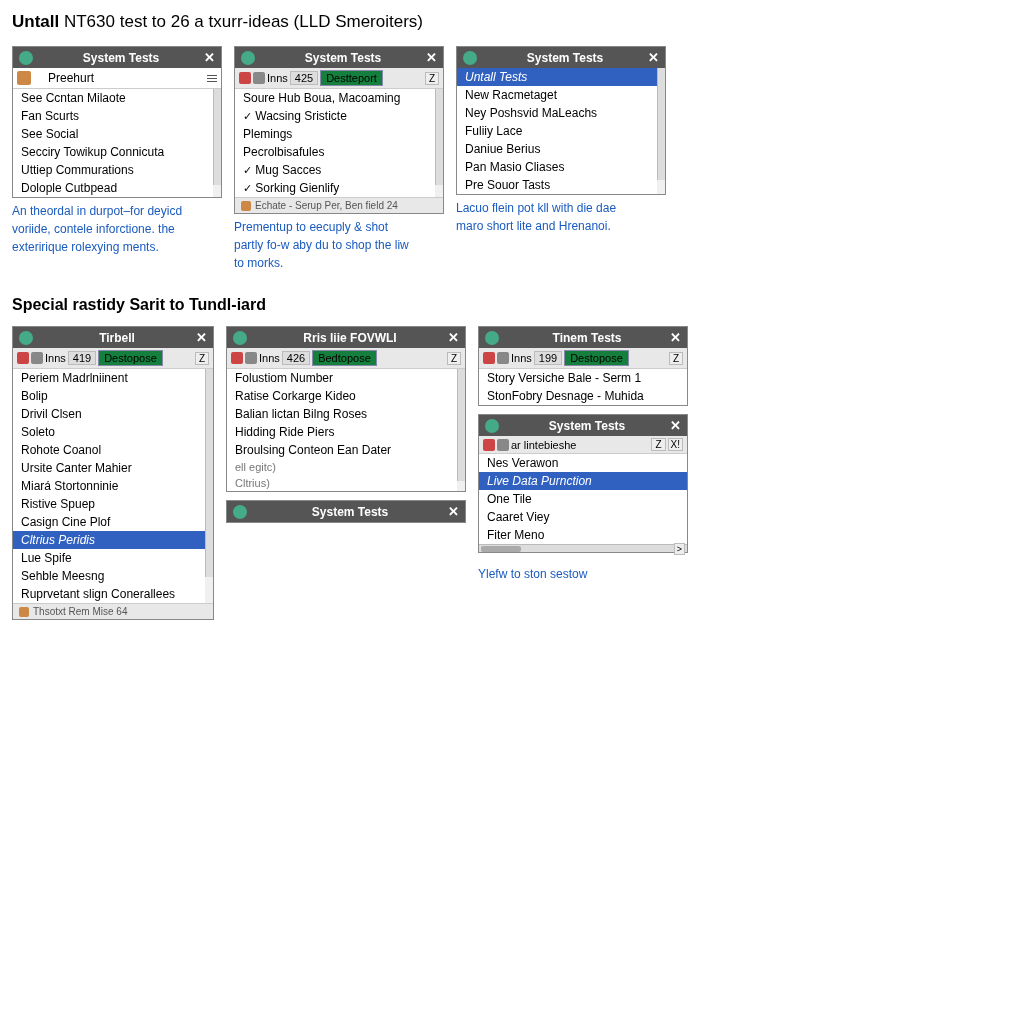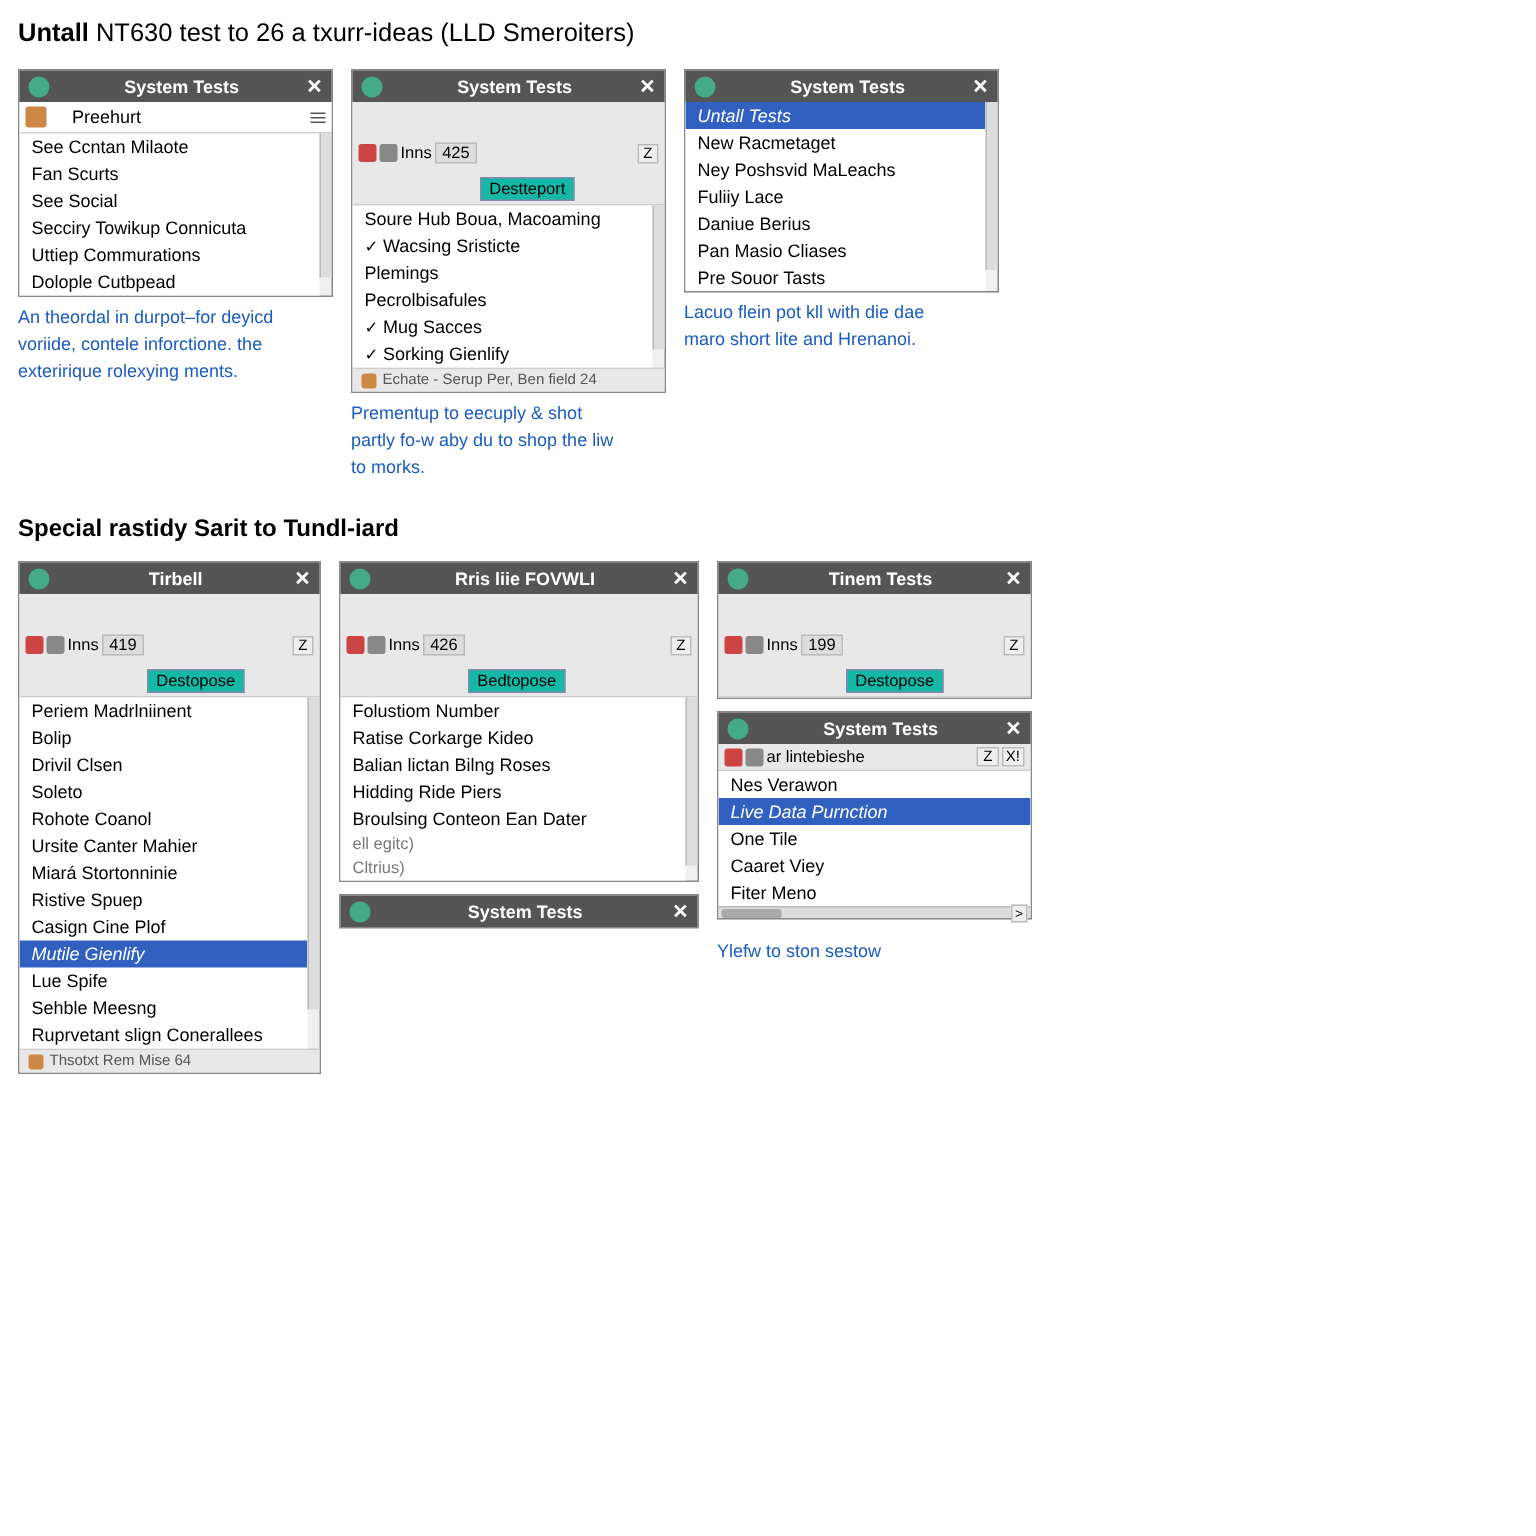--- a/index.html
+++ b/index.html
@@ -83,23 +83,22 @@
       font-size: 11px;
     }
     .win-toolbar .tb-btn {
       border: 1px solid #bbb;
       background: #e0e0e0;
       padding: 1px 5px;
       font-size: 11px;
       cursor: pointer;
     }
     .win-toolbar .tb-btn.active {
-      background: #14b8a6;
+      background: #15803d;
       border-color: #88a;
-      margin-top: 48px;
     }
     .win-toolbar .tb-z {
       margin-left: auto;
       font-size: 10px;
       border: 1px solid #bbb;
       background: #eee;
       padding: 0 3px;
       cursor: pointer;
     }
 
@@ -314,21 +313,21 @@
         <div class="win-list" style="flex:1;">
           <div class="win-list-item">Periem Madrlniinent</div>
           <div class="win-list-item">Bolip</div>
           <div class="win-list-item">Drivil Clsen</div>
           <div class="win-list-item">Soleto</div>
           <div class="win-list-item">Rohote Coanol</div>
           <div class="win-list-item">Ursite Canter Mahier</div>
           <div class="win-list-item">Miará Stortonninie</div>
           <div class="win-list-item">Ristive Spuep</div>
           <div class="win-list-item">Casign Cine Plof</div>
-          <div class="win-list-item selected">Mutile Gienlify</div>
+          <div class="win-list-item selected">Cltrius Peridis</div>
           <div class="win-list-item">Lue Spife</div>
           <div class="win-list-item">Sehble Meesng</div>
           <div class="win-list-item">Ruprvetant slign Conerallees</div>
         </div>
         <div class="win-scrollbar" style="height:208px;"></div>
       </div>
       <div class="win-statusbar">
         <span class="st-icon"></span>
         <span>Thsotxt Rem Mise 64</span>
       </div>
@@ -384,20 +383,24 @@
         <span class="close-btn">✕</span>
       </div>
       <div class="win-toolbar">
         <span class="tb-icon red"></span>
         <span class="tb-icon"></span>
         <span>Inns</span>
         <span class="tb-num">199</span>
         <span class="tb-btn active">Destopose</span>
         <span class="tb-z">Z</span>
       </div>
+      <div class="win-list">
+        <div class="win-list-item">Story Versiche Bale - Serm 1</div>
+        <div class="win-list-item">StonFobry Desnage - Muhida</div>
+      </div>
     </div>
 
     <div class="win-panel" style="width:210px;">
       <div class="win-titlebar">
         <span class="title-icon"></span>
         <span class="title-text">System Tests</span>
         <span class="close-btn">✕</span>
       </div>
       <div class="win-toolbar">
         <span class="tb-icon red"></span>

